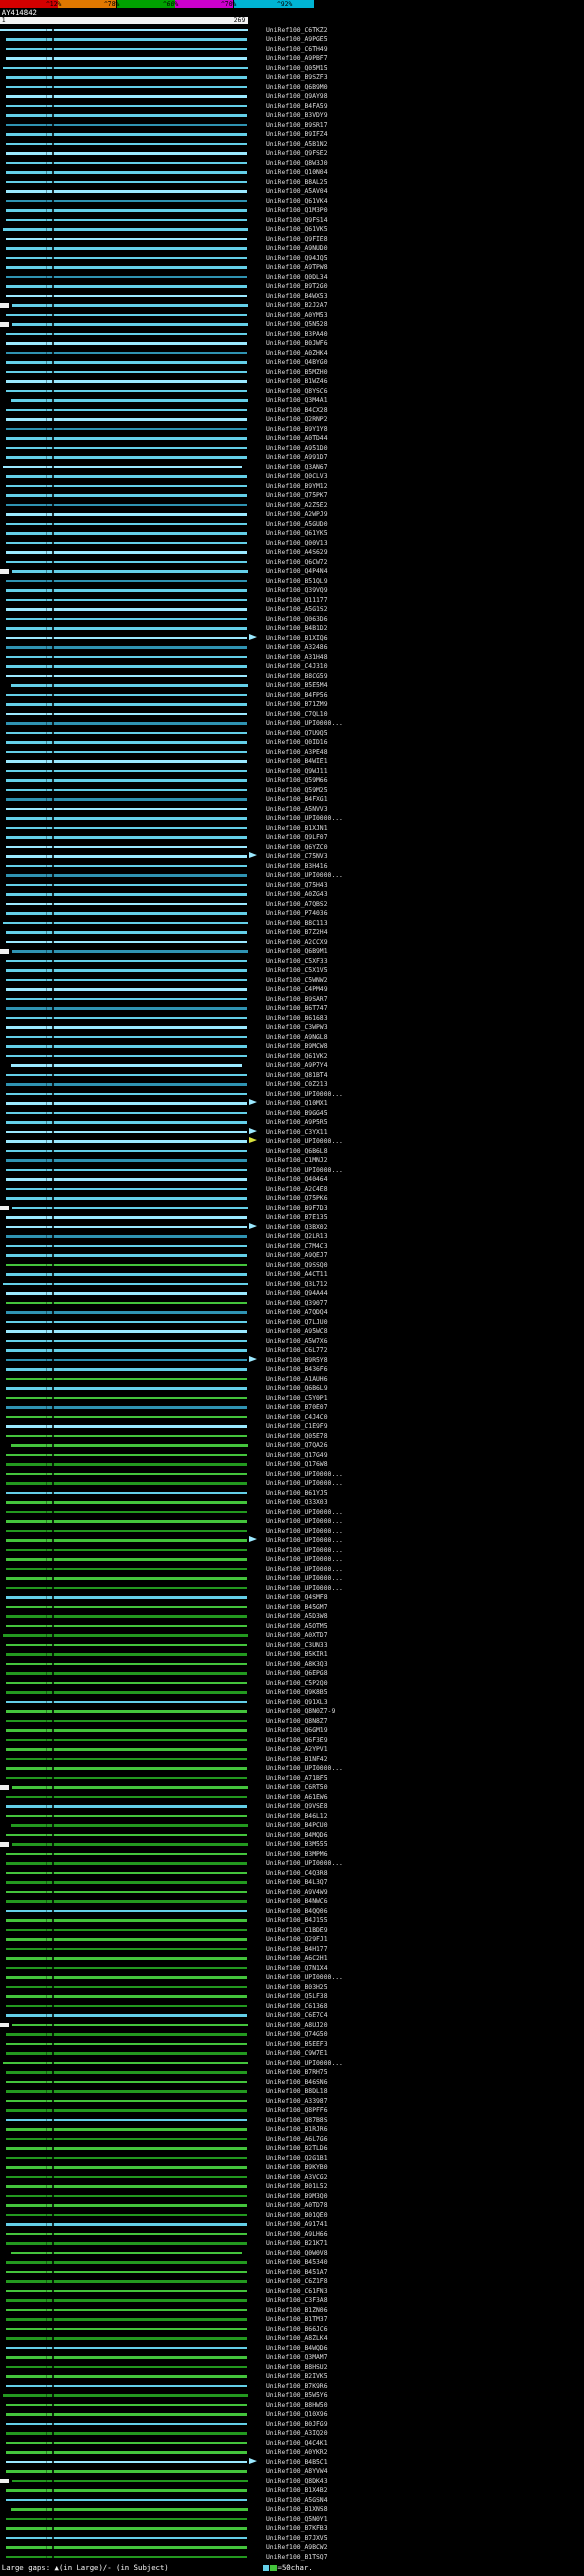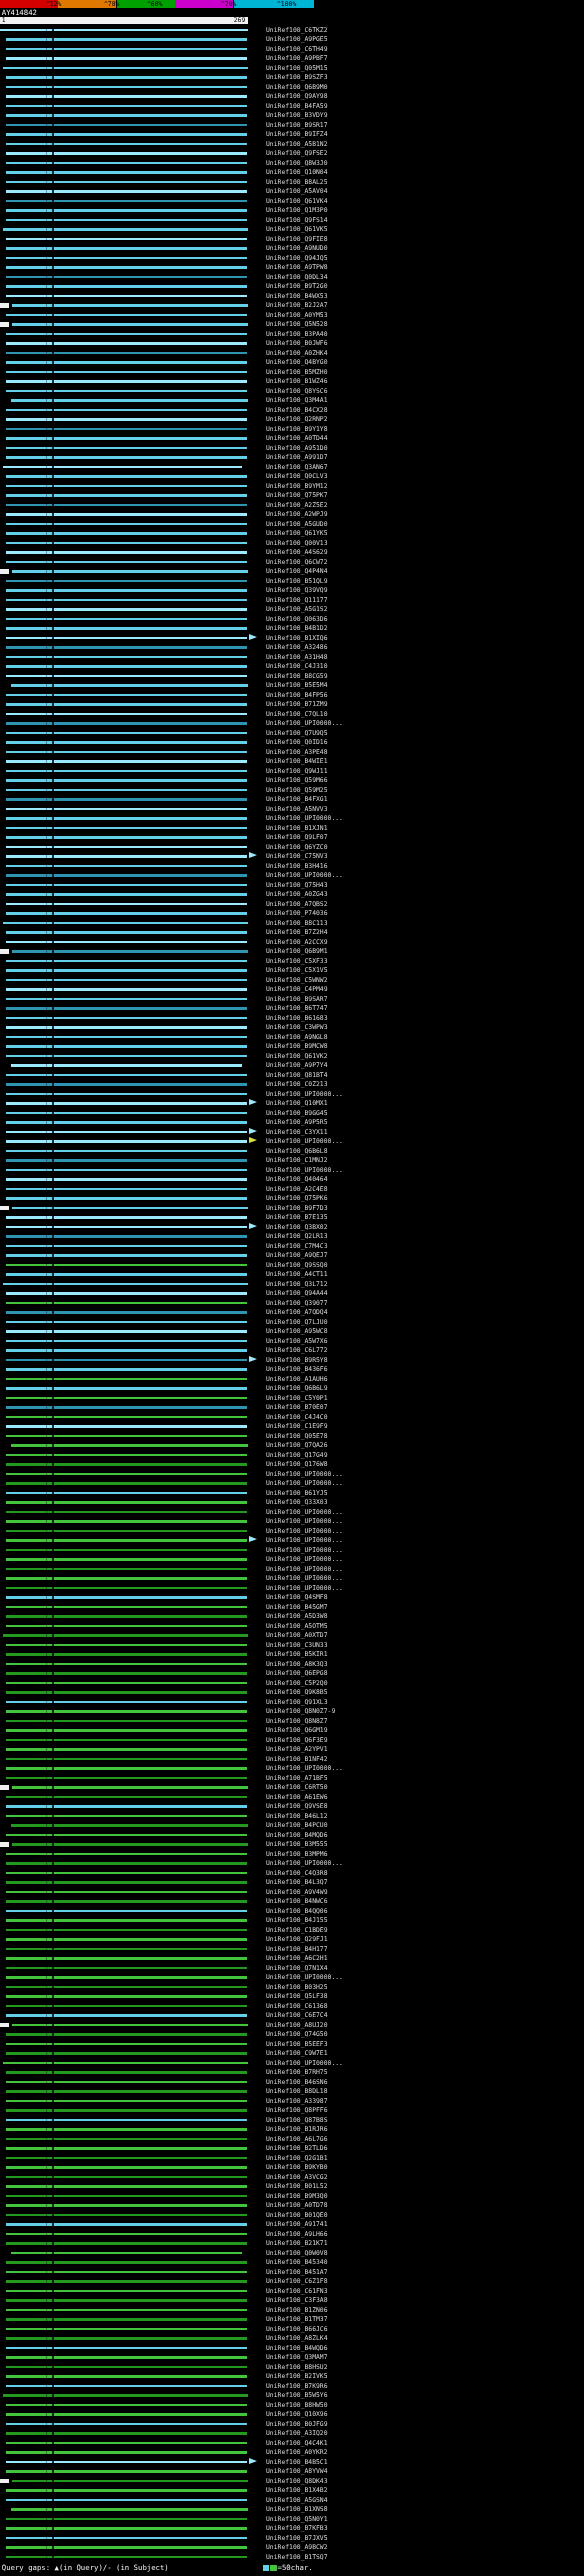--- a/index.html
+++ b/index.html
@@ -38,23 +38,23 @@
 <div id="screen">
 
   <div id="scalebar">
       <div class="seg" style="left: 0px; width: 58px; background: rgb(212, 0, 0);"></div>
       <div class="seg" style="left: 58px; width: 58px; background: rgb(224, 120, 0);"></div>
       <div class="seg" style="left: 117px; width: 58px; background: rgb(0, 160, 0);"></div>
       <div class="seg" style="left: 175px; width: 58px; background: rgb(204, 0, 204);"></div>
       <div class="seg" style="left: 234px; width: 80px; background: rgb(0, 180, 212);"></div>
       <div class="seglabel" style="left: 46px;">^12%</div>
       <div class="seglabel" style="left: 104px;">^78%</div>
-      <div class="seglabel" style="left: 147px; font-style: italic;">^60%</div>
+      <div class="seglabel" style="left: 163px; font-style: italic;">^60%</div>
       <div class="seglabel" style="left: 221px;">^70%</div>
-      <div class="seglabel" style="left: 277px;">^100%</div>
+      <div class="seglabel" style="left: 277px;">^92%</div>
     </div>
 
   <div id="qname">AY414842</div>
 
   <div id="qbar">
     <span id="qstart">1</span>
     <span id="qend">269</span>
   </div>
 
   <div id="rows">
@@ -1142,20 +1142,20 @@
       </div>
       <div class="row">
         <div class="bar" style="left: 6.4px; width: 241px; background: rgb(35, 153, 31);"></div>
         <div class="lbl">UniRef100_B1TSQ7</div>
       </div>
     </div>
 
   <div id="gap1" class="gapline"></div>
   <div id="gap2" class="gapline"></div>
 
-  <div id="legend-left">Query gaps: ▲(in Query)/- (in Subject)</div>
+  <div id="legend-left">Large gaps: ▲(in Large)/- (in Subject)</div>
 
   <div id="legend-right">
     <span class="sq" id="sq1" style="background: rgb(100, 207, 232);"></span><span class="sq" id="sq2" style="background: rgb(68, 196, 60);"></span><span>=50char.</span>
   </div>
 
 </div>
 
 
 </body></html>

